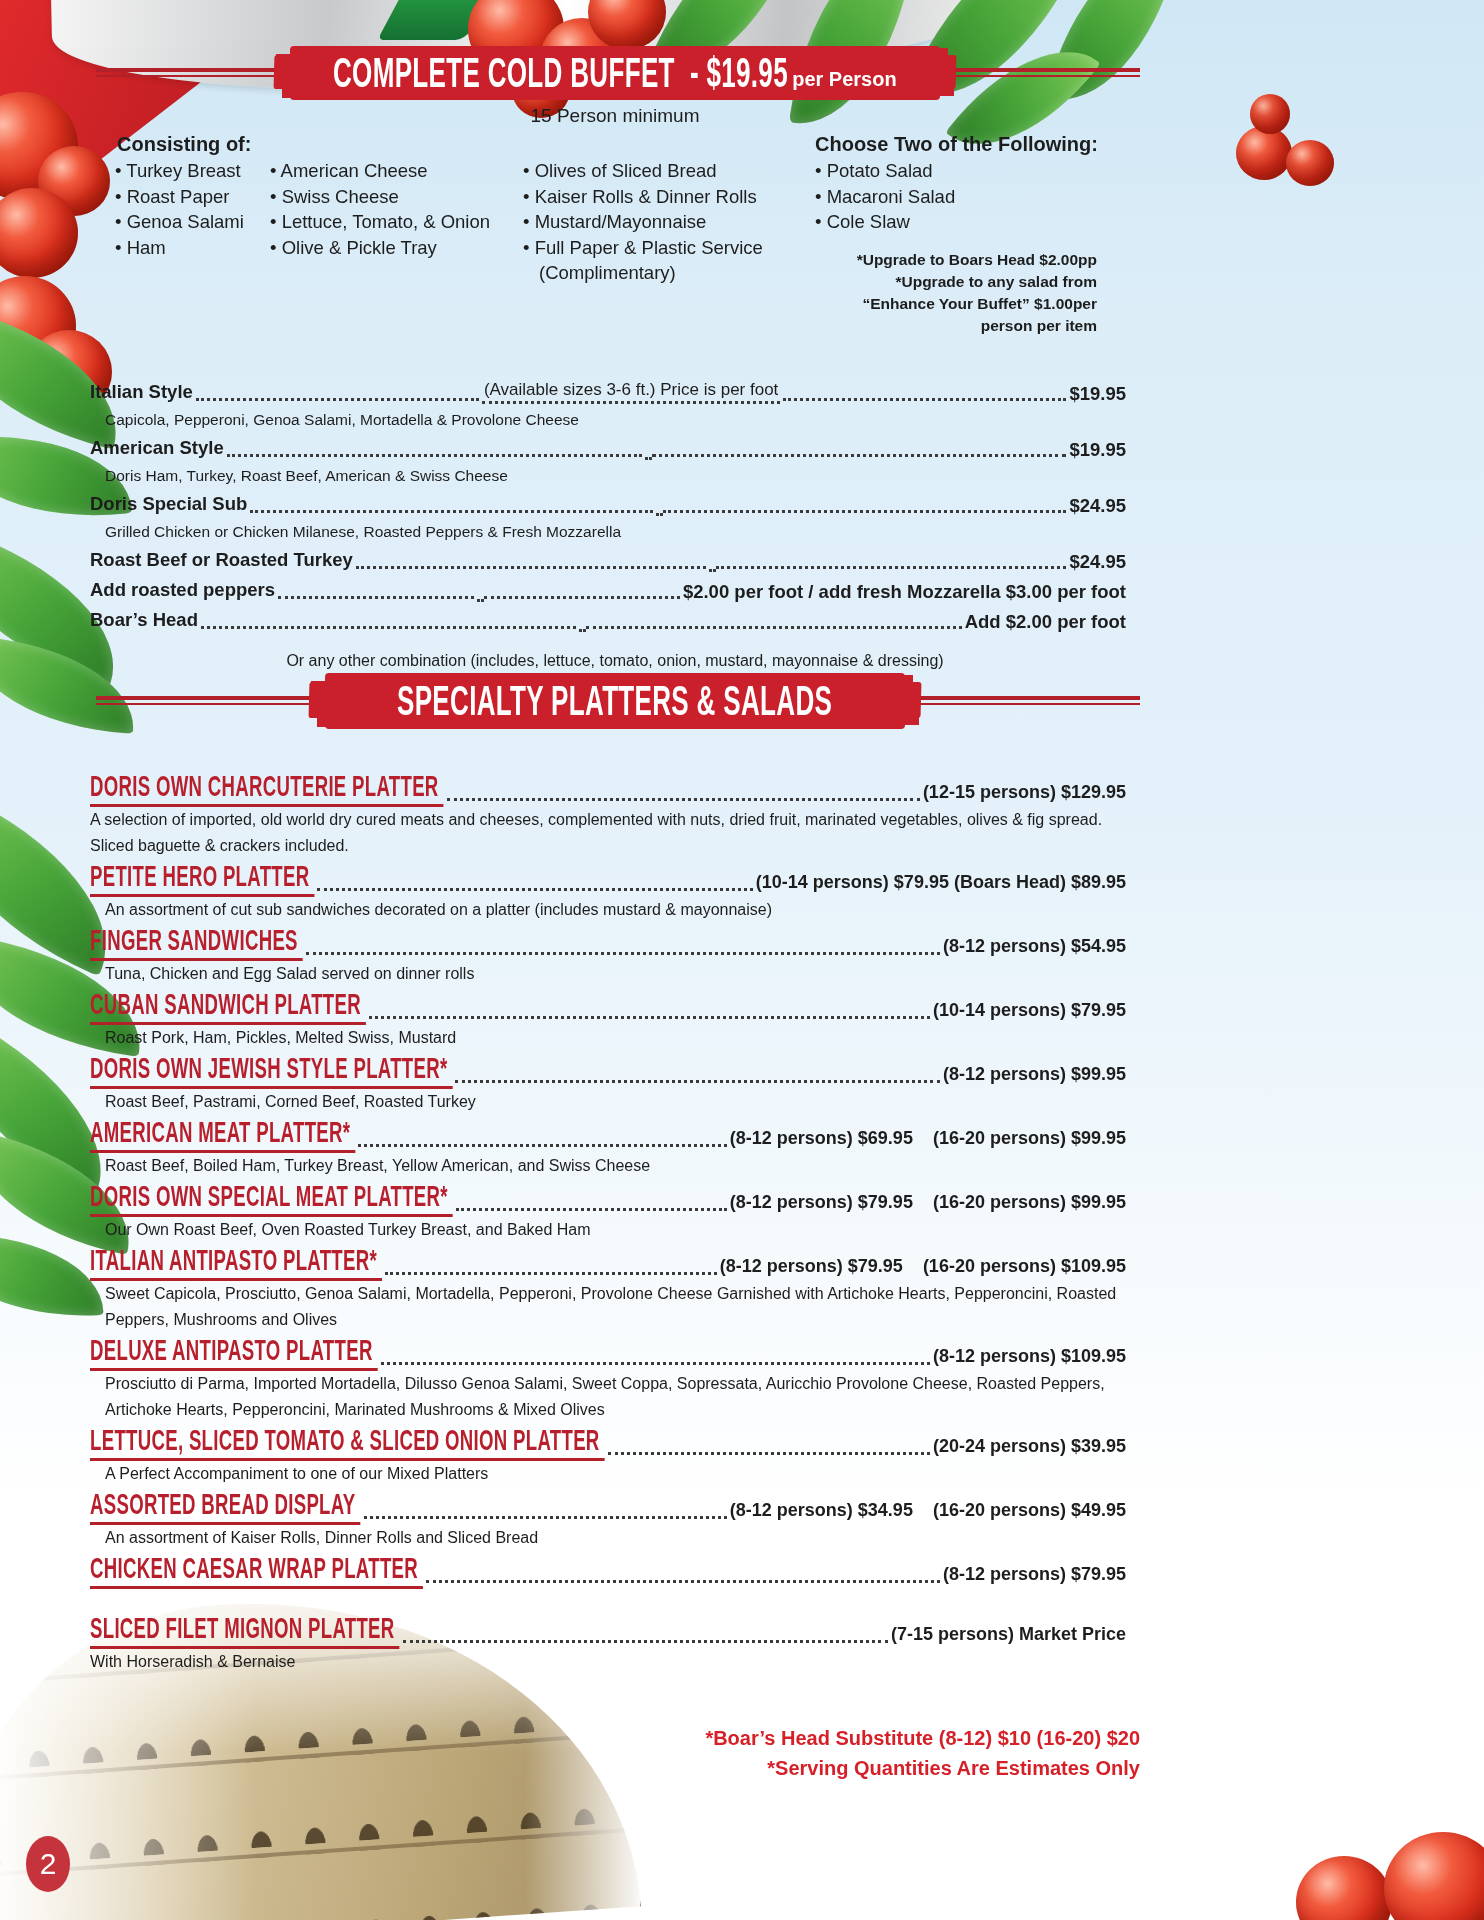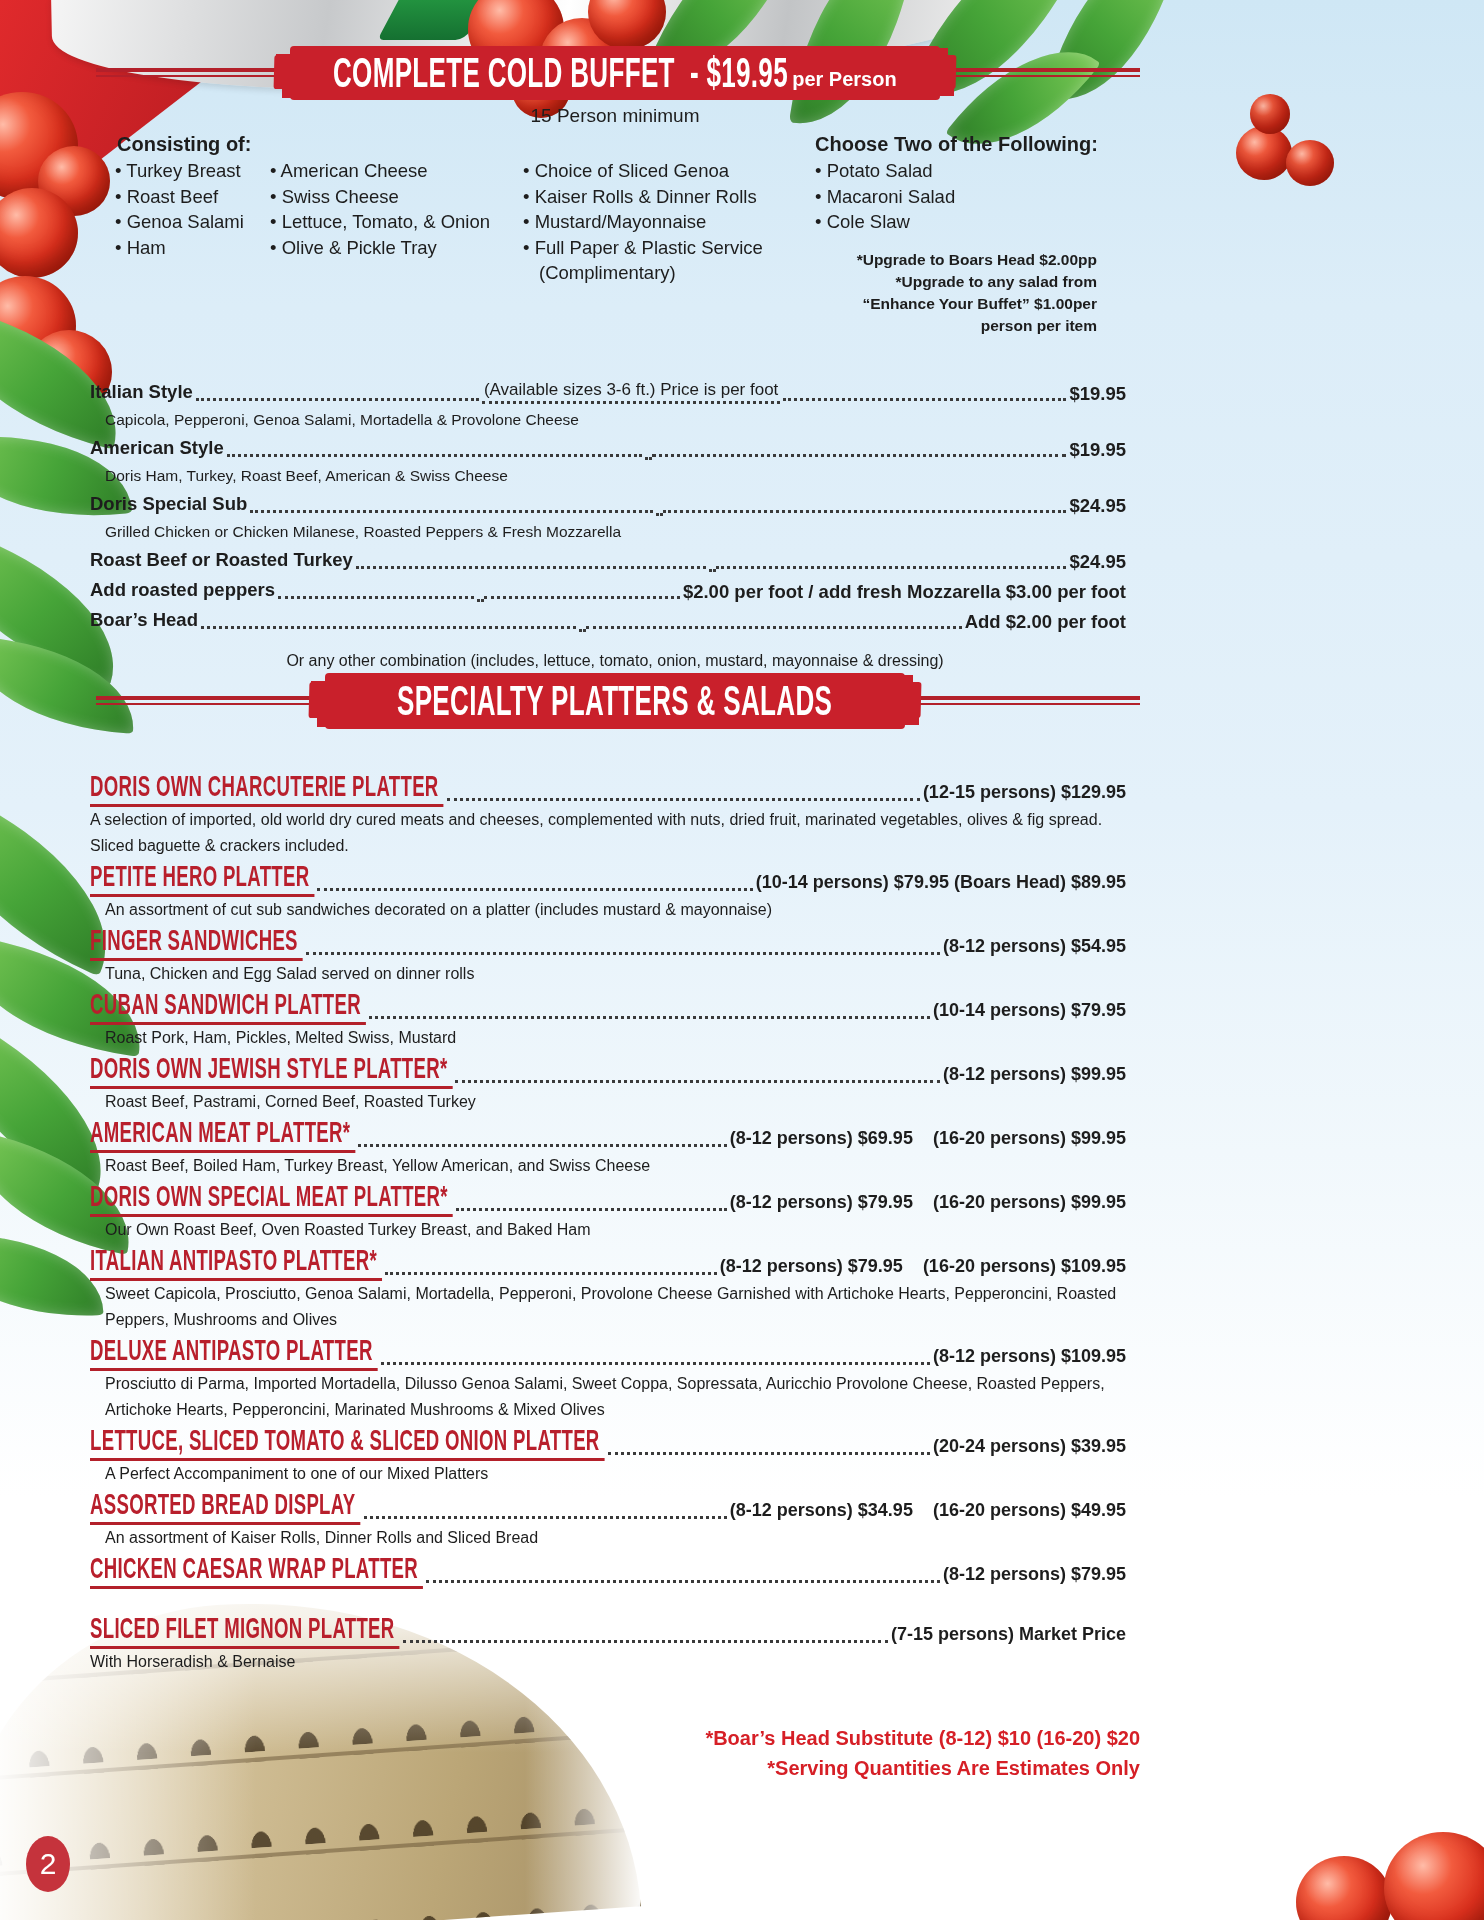--- a/index.html
+++ b/index.html
@@ -152,38 +152,38 @@
         </div>
       </div>
       <div class="minimum">15 Person minimum</div>
 
       <div class="buffet-grid">
         <div class="bcol c1">
           <div class="bhead">Consisting of:</div>
           <ul>
 
           <li>Turkey Breast</li>
-              <li>Roast Beef</li>
+              <li>Roast Paper</li>
               <li>Genoa Salami</li>
               <li>Ham</li>
             </ul>
         </div>
         <div class="bcol c2">
           <ul>
 
           <li>American Cheese</li>
               <li>Swiss Cheese</li>
               <li>Lettuce, Tomato, &amp; Onion</li>
               <li>Olive &amp; Pickle Tray</li>
             </ul>
         </div>
         <div class="bcol c3">
           <ul>
 
-          <li>Choice of Sliced Genoa</li>
+          <li>Olives of Sliced Bread</li>
               <li>Kaiser Rolls &amp; Dinner Rolls</li>
               <li>Mustard/Mayonnaise</li>
               <li>Full Paper &amp; Plastic Service (Complimentary)</li>
             </ul>
         </div>
         <div class="bcol c4">
           <div class="bhead">Choose Two of the Following:</div>
           <ul>
 
           <li>Potato Salad</li>

